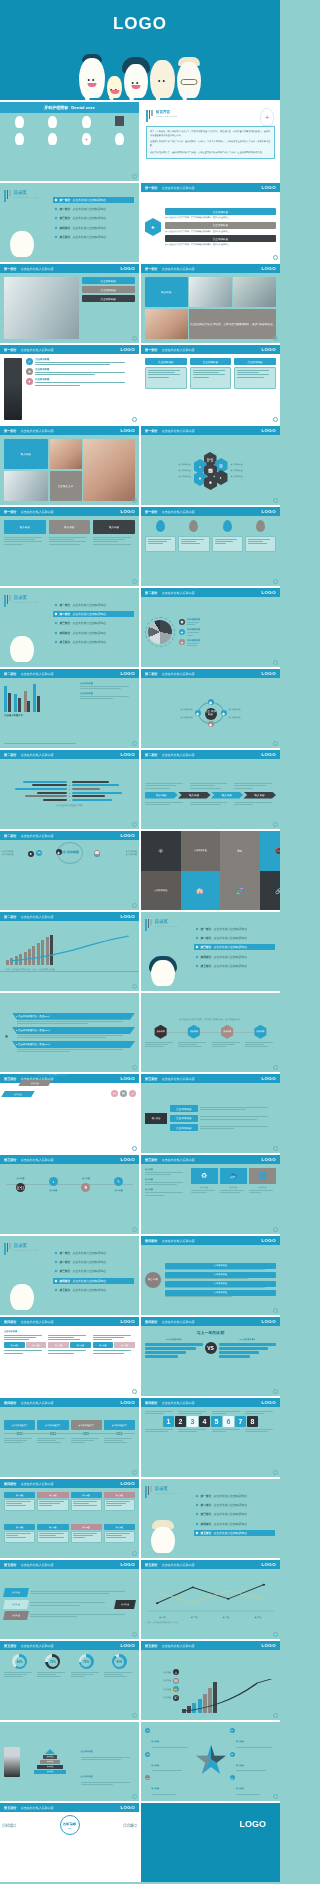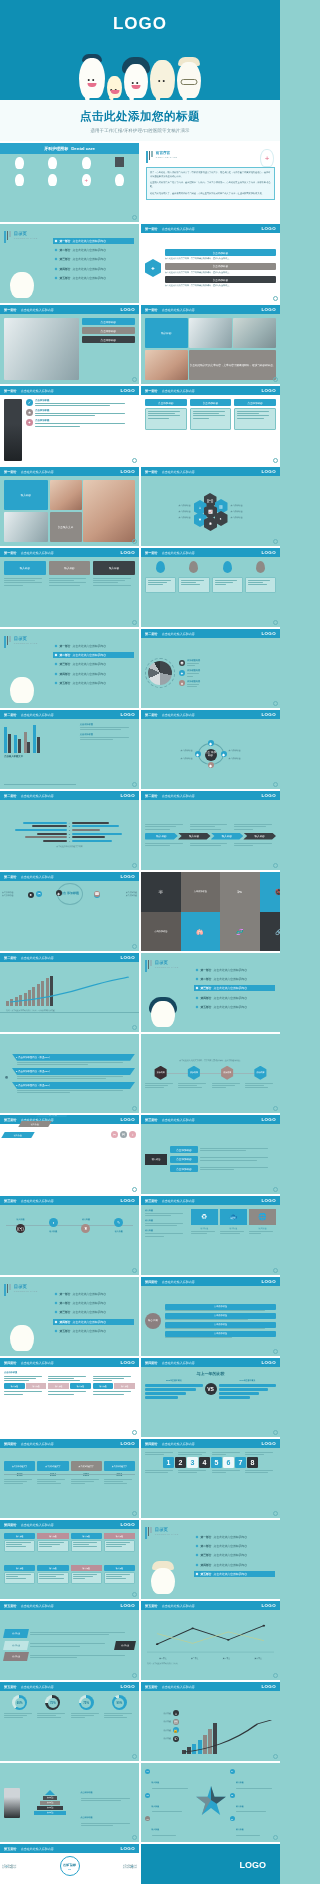--- a/index.html
+++ b/index.html
@@ -174,24 +174,20 @@
       </div>
       <div class="tooth t5">
         <div class="cap"></div>
           <div class="body">
             <div class="glasses"></div>
           </div>
       </div>
     </div>
   </div>
 
-  <div class="title-band">
-    <div class="title-main">点击此处添加您的标题</div>
-    <div class="title-sub">适用于工作汇报/牙科护理/口腔医院等文稿片演示</div>
-  </div>
 
   <div class="grid">
 
     <div class="slide">
       <div style="background:#2aa3cb;height:11px;display:flex;align-items:center;justify-content:center;gap:3px;">
         <span style="color:#fff;font-size:4px;font-weight:bold">牙科护理图标</span>
         <span style="color:#fff;font-size:4.4px;font-weight:bold">Dental care</span>
       </div>
       <div style="position:absolute;top:14px;left:5px;right:5px;display:grid;grid-template-columns:repeat(4,1fr);gap:5px;">
         <div style="display:flex;justify-content:center">

